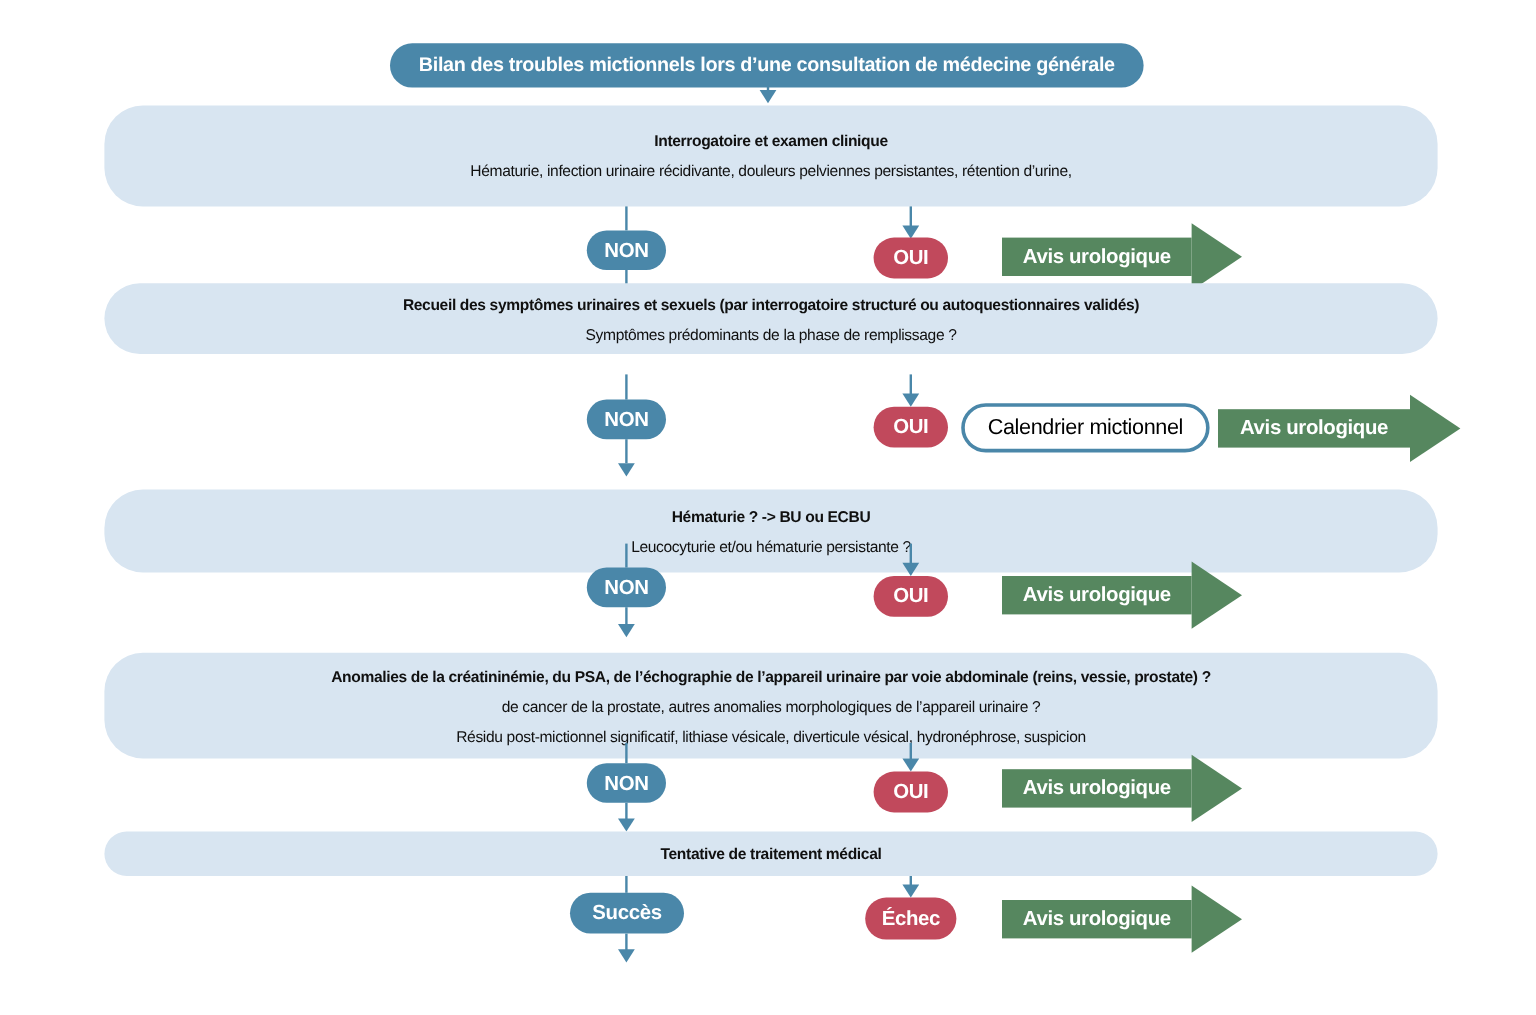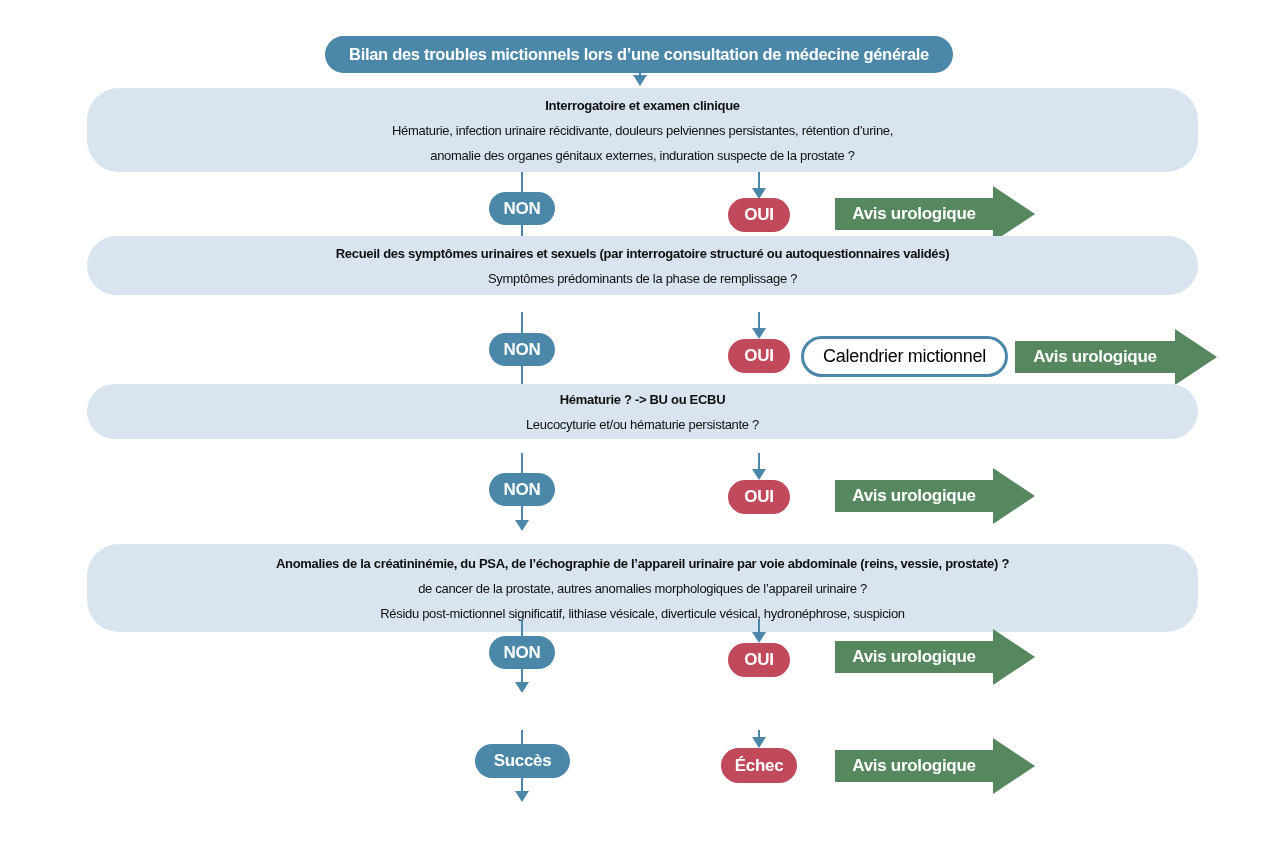--- a/index.html
+++ b/index.html
@@ -111,21 +111,20 @@
 <div id="canvas">
 
   <div class="start-pill">Bilan des troubles mictionnels lors d’une consultation de médecine générale</div>
 
   <div class="vline" style="left:639px;top:62px;height:15px"></div>
   <div class="vhead" style="left:633px;top:75px"></div>
 
   <div class="step-box" style="top:88px;height:84px">
     <div class="step-title">Interrogatoire et examen clinique</div>
     <div>Hématurie, infection urinaire récidivante, douleurs pelviennes persistantes, rétention d’urine,</div>
-    <div>anomalie des organes génitaux externes, induration suspecte de la prostate ?</div>
   </div>
 
   <div class="vline" style="left:521px;top:172px;height:20px"></div>
   <div class="branch-pill pill-blue" style="left:489px;top:192px;width:66px;height:33px">NON</div>
   <div class="vline" style="left:521px;top:225px;height:18px"></div>
   <div class="vhead" style="left:515px;top:241px"></div>
 
   <div class="vline" style="left:758px;top:172px;height:18px"></div>
   <div class="vhead" style="left:752px;top:188px"></div>
   <div class="branch-pill pill-red" style="left:728px;top:198px;width:62px;height:34px">OUI</div>
@@ -153,21 +152,21 @@
 
   <div class="calendar-pill">Calendrier mictionnel</div>
 
   <div class="garrow" style="left:1015px;top:329px">
     <div class="gbody" style="width:160px">
         <span>Avis urologique</span>
       </div>
     <div class="ghead"></div>
   </div>
 
-  <div class="step-box" style="top:384px;height:55px">
+  <div class="step-box" style="top:408px;height:69px">
     <div class="step-title">Hématurie ? -&gt; BU ou ECBU</div>
     <div>Leucocyturie et/ou hématurie persistante ?</div>
   </div>
 
   <div class="vline" style="left:521px;top:453px;height:20px"></div>
   <div class="branch-pill pill-blue" style="left:489px;top:473px;width:66px;height:33px">NON</div>
   <div class="vline" style="left:521px;top:506px;height:15px"></div>
   <div class="vhead" style="left:515px;top:520px"></div>
 
   <div class="vline" style="left:758px;top:453px;height:17px"></div>
@@ -196,20 +195,23 @@
   <div class="vhead" style="left:752px;top:632px"></div>
   <div class="branch-pill pill-red" style="left:728px;top:643px;width:62px;height:34px">OUI</div>
 
   <div class="garrow" style="left:835px;top:629px">
     <div class="gbody" style="width:158px">
         <span>Avis urologique</span>
       </div>
     <div class="ghead"></div>
   </div>
 
+  <div class="step-box" style="top:693px;height:37px">
+    <div class="step-title">Tentative de traitement médical</div>
+  </div>
 
   <div class="vline" style="left:521px;top:730px;height:14px"></div>
   <div class="branch-pill pill-blue" style="left:475px;top:744px;width:95px;height:34px">Succès</div>
   <div class="vline" style="left:521px;top:778px;height:15px"></div>
   <div class="vhead" style="left:515px;top:791px"></div>
 
   <div class="vline" style="left:758px;top:730px;height:9px"></div>
   <div class="vhead" style="left:752px;top:737px"></div>
   <div class="branch-pill pill-red" style="left:721px;top:748px;width:76px;height:35px">Échec</div>
 

